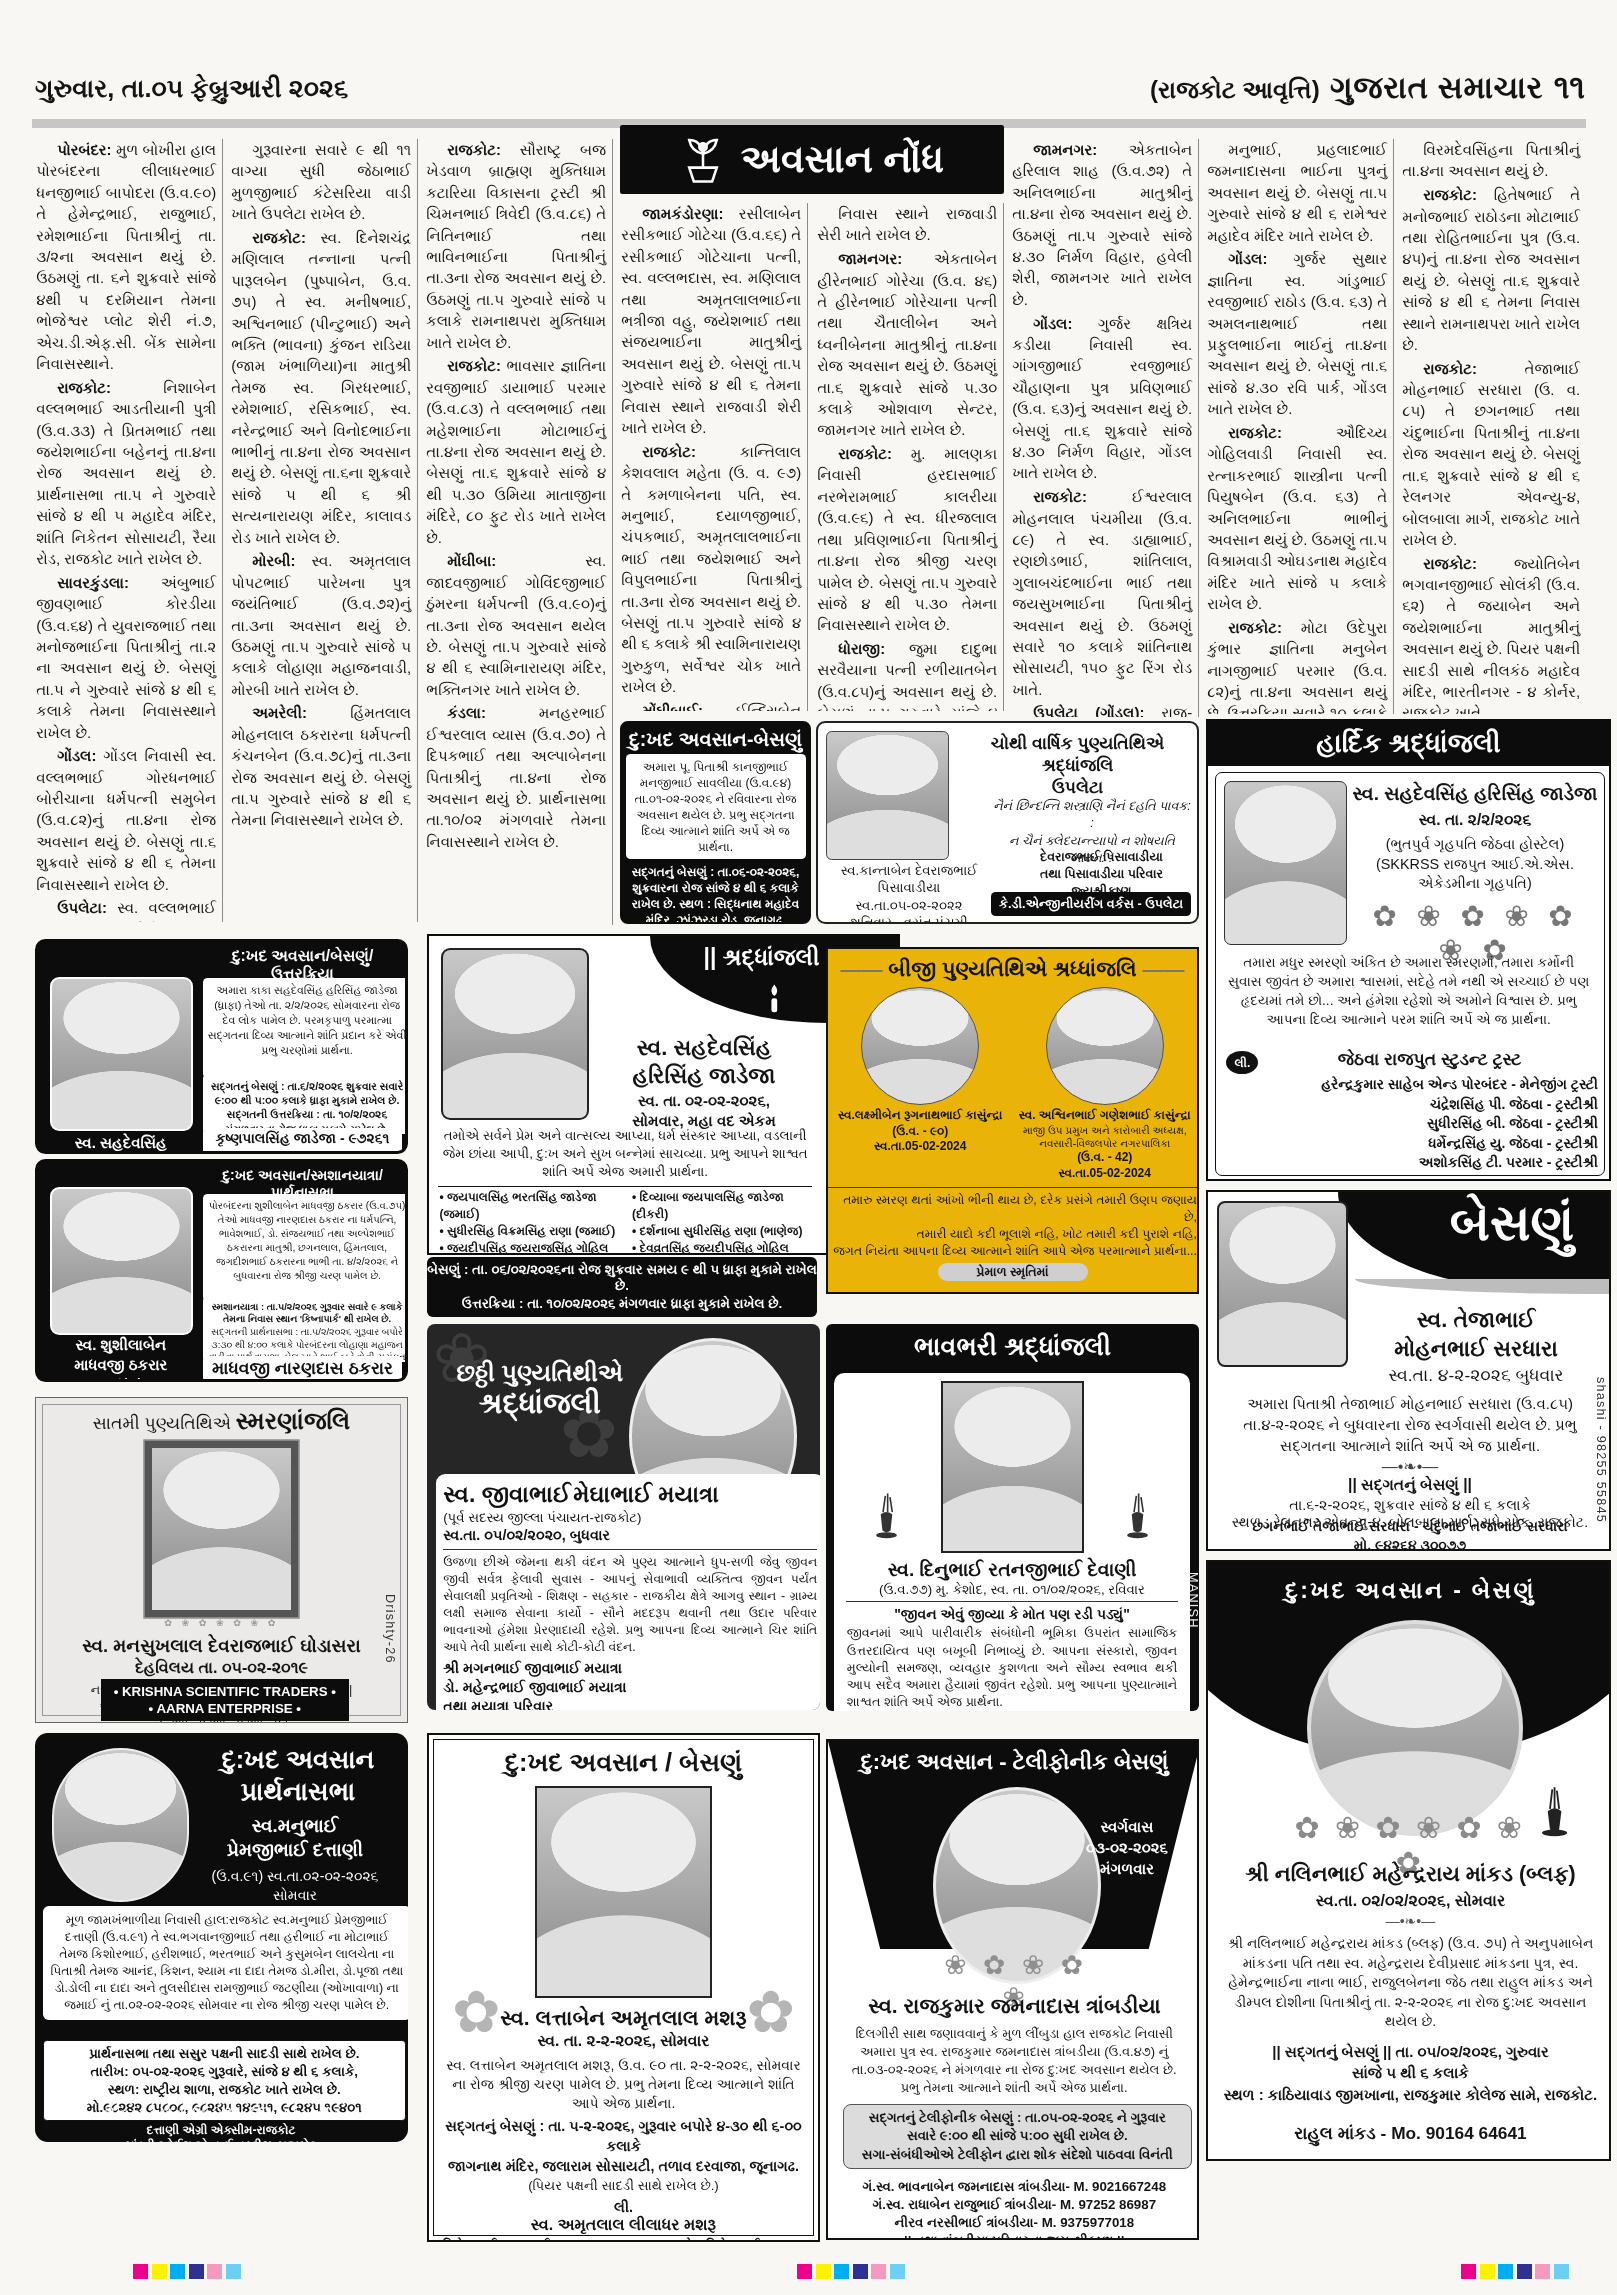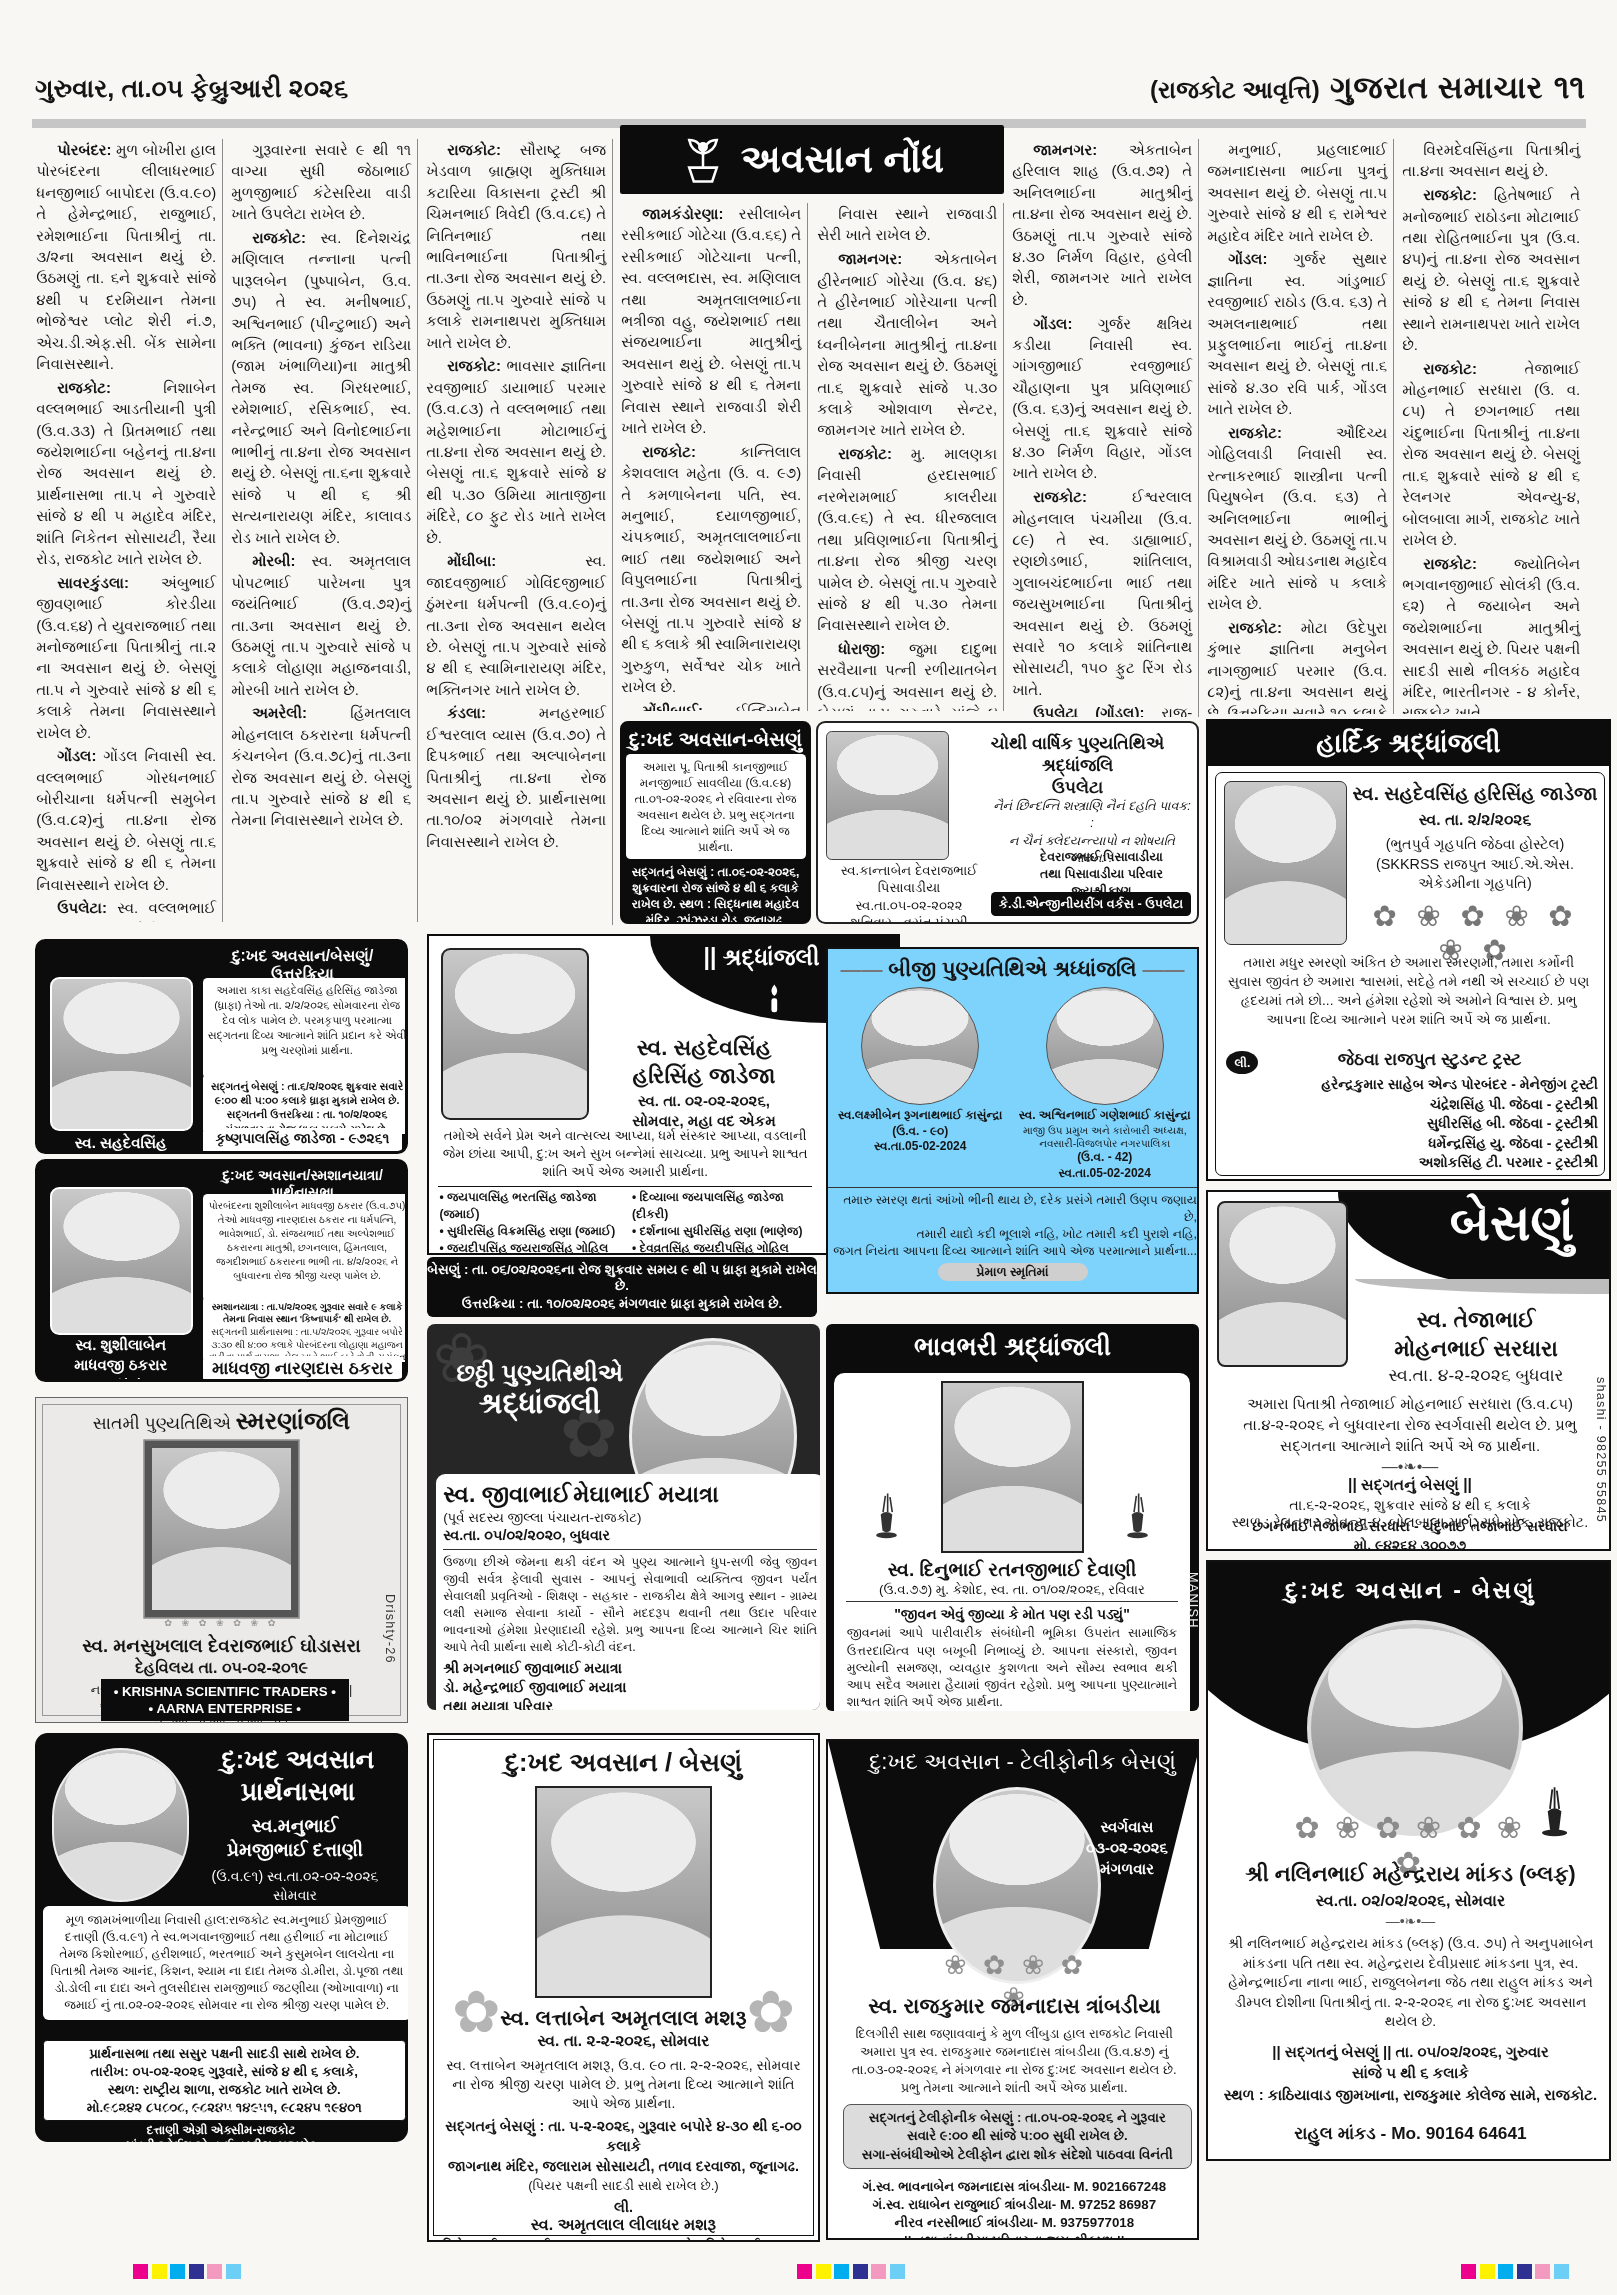--- a/index.html
+++ b/index.html
@@ -104,21 +104,21 @@
   #bx-mas .nm{font-size:21px;font-weight:bold;text-align:center;margin-top:8px;}
   #bx-mas .dt{font-size:15.6px;font-weight:bold;text-align:center;margin-top:2.3px;}
   #bx-mas .bod{font-size:14px;line-height:19px;text-align:center;margin:5.8px 14px 0;}
   #bx-mas .bes{font-size:14.4px;line-height:19.6px;font-weight:bold;text-align:center;margin:4.6px 11.6px 0;}
   #bx-mas .note{font-size:13.3px;text-align:center;margin-top:2.3px;}
   #bx-mas .li{font-size:14.4px;font-weight:bold;text-align:center;margin-top:4.6px;}
   #bx-mas .hd{font-size:16px;font-weight:bold;text-align:center;}
   #bx-mas .cols{display:flex;font-size:12.7px;line-height:18px;font-weight:bold;margin-top:2.3px;}
   #bx-mas .cols div{flex:1;text-align:center;}
   
-  #bx-kas{left:826px;top:947px;width:373px;height:347px;background:#7dd3fc;border:2.3px solid #111;overflow:hidden;}
+  #bx-kas{left:826px;top:947px;width:373px;height:347px;background:#eab308;border:2.3px solid #111;overflow:hidden;}
   #bx-kas .ttl{font-size:21px;font-weight:bold;text-align:center;margin-top:8px;}
   #bx-kas .ttl:before{content:"—— ";color:#777;} #bx-kas .ttl:after{content:" ——";color:#777;}
   #bx-kas .pair{display:flex;justify-content:space-around;margin-top:5.8px;}
   #bx-kas .pp{text-align:center;width:173px;}
   #bx-kas .ph{width:116px;height:116px;margin:0 auto;border:1.7px solid #555;}
   #bx-kas .cap{font-size:12px;font-weight:bold;line-height:15.6px;margin-top:3.5px;}
   #bx-kas .trb{font-size:12.4px;line-height:17px;text-align:right;border-top:1.7px solid #333;margin-top:5.8px;padding-top:3.5px;}
   #bx-kas .pill{margin:3.5px auto 0;width:150px;background:#cfcfcf;border-radius:11.6px;font-size:12.7px;font-weight:bold;text-align:center;padding:1.2px 0;}
   
   #bx-dev{left:826px;top:1324px;width:373px;height:387px;background:#0c0c0c;border-radius:6px;color:#fff;overflow:hidden;}
@@ -128,21 +128,21 @@
   #bx-dev .vase{position:absolute;top:116px;font-size:40px;color:#444;}
   #bx-dev .nm{font-size:19px;font-weight:bold;text-align:center;margin-top:5.8px;}
   #bx-dev .meta{font-size:13.3px;text-align:center;margin-top:1.2px;border-bottom:1.2px solid #333;padding-bottom:3.5px;margin-left:11.6px;margin-right:11.6px;}
   #bx-dev .qt{font-size:14px;font-weight:bold;text-align:center;margin-top:3.5px;}
   #bx-dev .trb{font-size:12.7px;line-height:17.3px;text-align:justify;margin:2.3px 12.7px 0;}
   #bx-dev .li{margin:3.5px auto 0;width:40px;background:#111;color:#fff;border-radius:10.4px;font-size:12.7px;font-weight:bold;text-align:center;}
   
   #bx-tra{left:826px;top:1739px;width:373px;height:501px;background:#fff;border:2.3px solid #111;overflow:hidden;}
   #bx-tra .ban{position:absolute;left:0;top:0;width:373px;height:208px;background:#0c0c0c;
      clip-path:polygon(0 0,100% 0,86% 100%,14% 100%);}
-  #bx-tra .ttl{position:absolute;left:0;top:8px;width:373px;font-size:22px;font-weight:normal;color:#fff;text-align:center;margin-left:8px;}
+  #bx-tra .ttl{position:absolute;left:0;top:8px;width:373px;font-size:22px;font-weight:bold;color:#fff;text-align:center;}
   #bx-tra .ph{position:absolute;left:105px;top:46px;width:162px;height:191px;border:3.5px solid #eee;border-radius:50%;}
   #bx-tra .sw{position:absolute;right:21px;top:75px;width:98px;color:#fff;font-size:15px;line-height:21px;text-align:center;font-weight:bold;}
   #bx-tra .ros{position:absolute;left:110px;top:208px;width:156px;text-align:center;font-size:26.6px;color:#8f8f8f;letter-spacing:4.6px;}
   #bx-tra .nm{position:absolute;left:0;top:253px;width:373px;font-size:21px;font-weight:bold;text-align:center;}
   #bx-tra .bod{position:absolute;left:12.7px;top:284px;width:347px;font-size:13px;line-height:18px;text-align:center;}
   #bx-tra .pan{position:absolute;left:15px;top:363px;width:342px;background:#dcdcdc;border:1.2px solid #555;border-radius:8px;font-size:13.3px;line-height:18.5px;font-weight:bold;text-align:center;padding:3.5px 2.3px;}
   #bx-tra .con{position:absolute;left:5.8px;top:437px;width:361px;font-size:13.3px;line-height:18px;font-weight:bold;text-align:center;}
   
   #bx-har{left:1206px;top:719px;width:405px;height:462px;background:#fff;border:2.9px solid #0c0c0c;overflow:hidden;}
   #bx-har .ttl{background:#0c0c0c;color:#fff;font-size:26.6px;font-weight:bold;text-align:center;padding:7px 0;}

